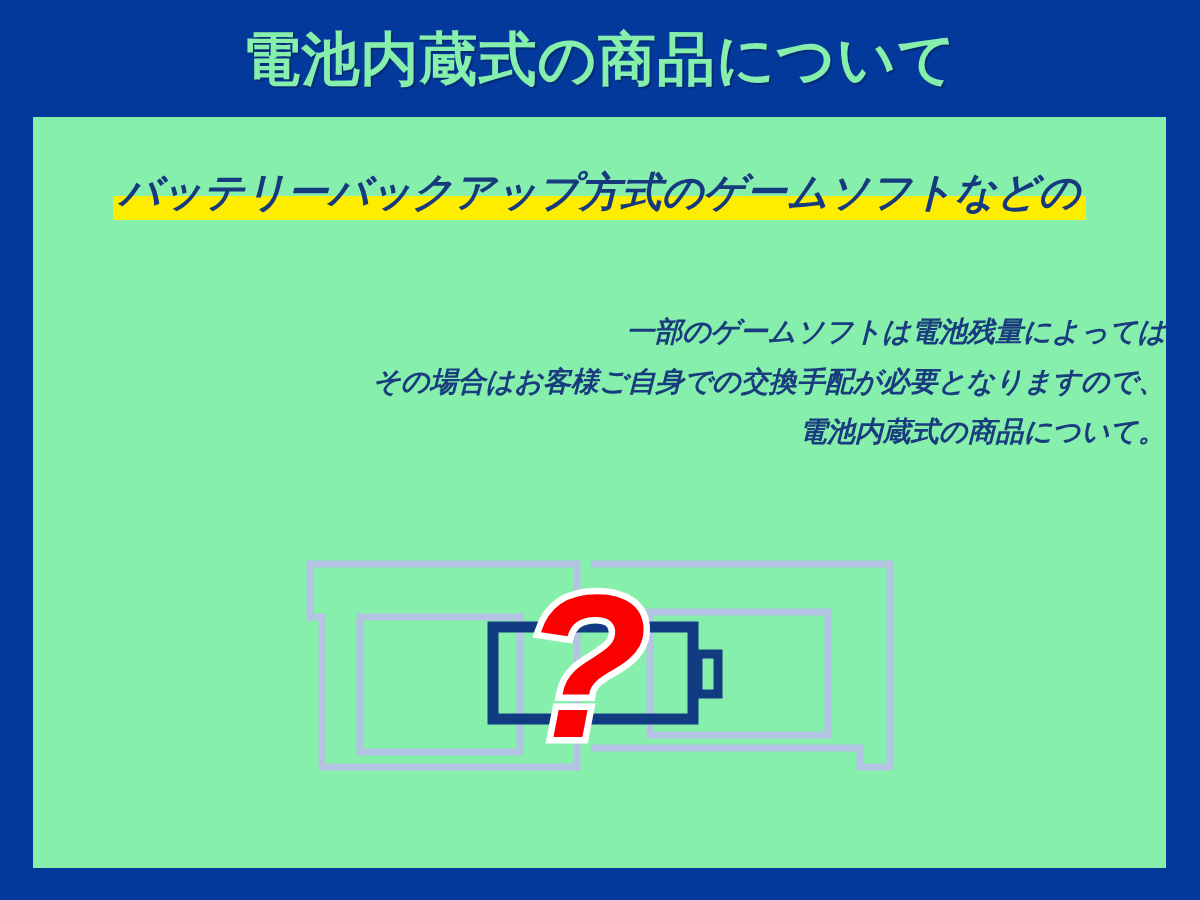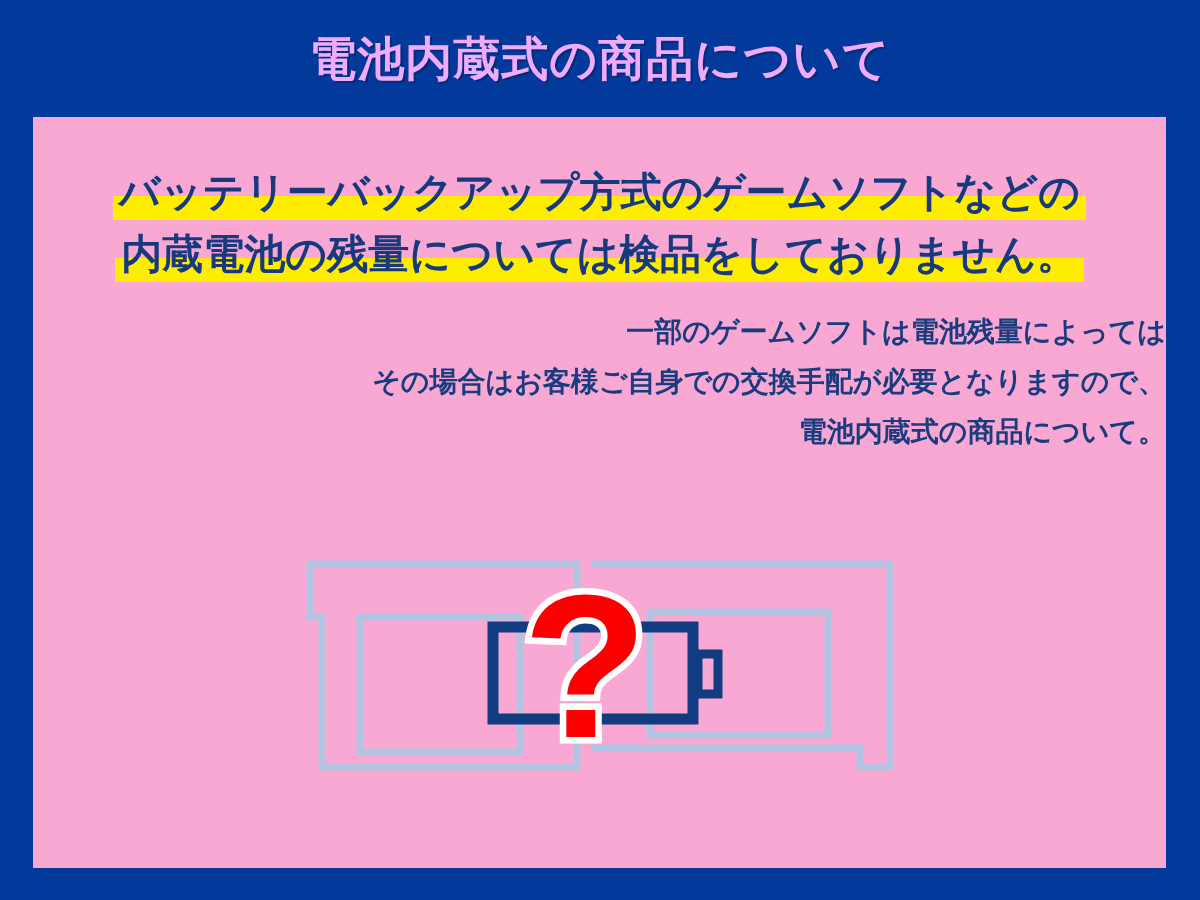--- a/index.html
+++ b/index.html
@@ -28,37 +28,38 @@
     position: absolute;
     left: 0;
     top: 0;
     width: 1200px;
     height: 117px;
     display: flex;
     align-items: center;
     justify-content: center;
   }
   .title-text {
-    color: #f0abfc;
-    font-size: 47px;
+    color: #86efac;
+    font-size: 58px;
     font-weight: bold;
     letter-spacing: 1px;
     line-height: 1;
     text-shadow: 2px 2px 0 rgba(0, 0, 0, 0.22);
     white-space: nowrap;
   }
 
   
   .card {
     position: absolute;
     left: 33px;
     top: 117px;
     width: 1133px;
     height: 751px;
-    background: #f9a8d4;
+    background: #86efac;
+    font-style: italic;
   }
 
   
   .headline {
     position: absolute;
     left: 0;
     top: 45px;
     width: 1133px;
     text-align: center;
   }
@@ -127,23 +128,20 @@
   <div class="title-bar">
     <div class="title-text">電池内蔵式の商品について</div>
   </div>
 
   <div class="card">
 
     <div class="headline">
       <span class="headline-line">
         <span class="hl-inner">バッテリーバックアップ方式のゲームソフトなどの</span>
       </span>
-      <span class="headline-line">
-        <span class="hl-inner">内蔵電池の残量については検品をしておりません。</span>
-      </span>
     </div>
 
     <div class="body-text">
       <span class="body-line">一部のゲームソフトは電池残量によっては</span>
       <span class="body-line">その場合はお客様ご自身での交換手配が必要となりますので、</span>
       <span class="body-line">電池内蔵式の商品について。</span>
     </div>
 
     <div class="illustration">
       <svg width="640" height="250" viewBox="0 0 640 250">

